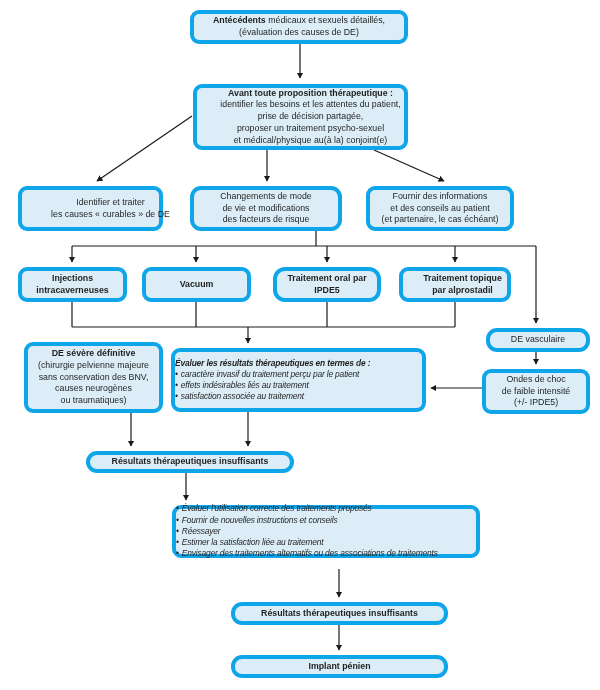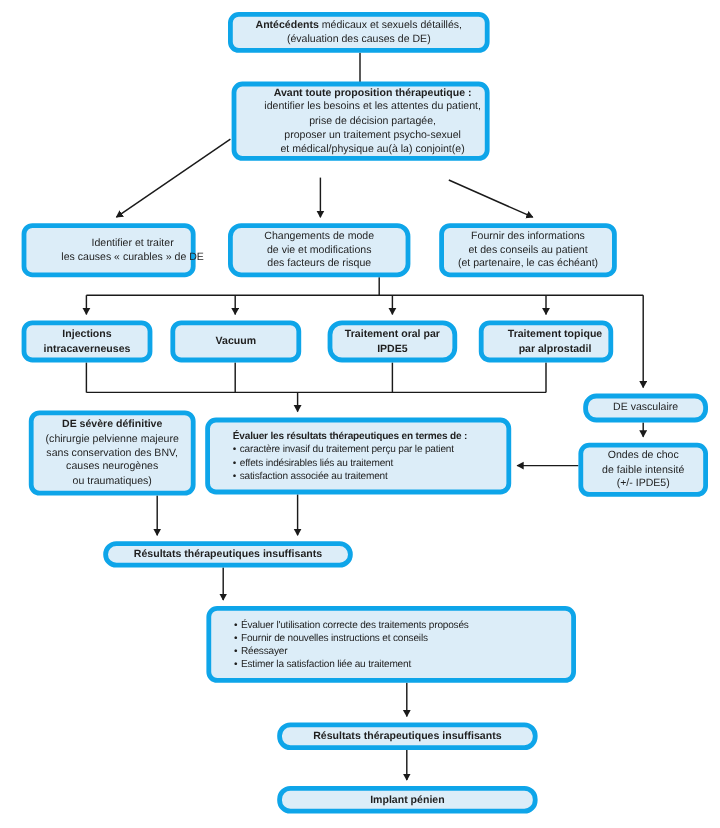--- a/index.html
+++ b/index.html
@@ -13,21 +13,21 @@
     border-radius:9px;
     box-sizing:border-box;
     display:flex;flex-direction:column;justify-content:center;align-items:center;
     text-align:center;
     font-size:8.8px;line-height:1.34;color:#1f1f1f;
     padding:2px 4px;
   }
   .box .ln{white-space:nowrap;}
   .bld{font-weight:bold;}
   .pill{border-radius:11px;}
-  .bullets{align-items:flex-start;text-align:left;padding-left:19px;padding-right:4px;font-size:8.4px;letter-spacing:-0.15px;}
+  .bullets{align-items:flex-start;text-align:left;padding-left:0;padding-right:4px;font-size:8.4px;letter-spacing:-0.15px;font-style:italic;}
   .bullets .ln{white-space:nowrap;}
   .blt{margin-right:3px;}
 </style>
 </head>
 <body>
 
 <div id="flowchart">
 
   <svg id="connectors" viewBox="0 0 600 690" xmlns="http://www.w3.org/2000/svg">
     <defs>
@@ -57,21 +57,21 @@
       <path d="M536,352 V364" marker-end="url(#ah)"></path>
       <path d="M482,388 H431" marker-end="url(#ah)"></path>
     </g>
   </svg>
 
   <div class="box" style="left:190px;top:10px;width:218px;height:34px;">
     <div class="ln"><span class="bld">Antécédents</span><span> médicaux et sexuels détaillés,</span></div>
     <div class="ln">(évaluation des causes de DE)</div>
   </div>
 
-  <div class="box" style="left:193px;top:68px;width:215px;height:66px;padding-left:24px;">
+  <div class="box" style="left:193px;top:84px;width:215px;height:66px;padding-left:24px;">
     <div class="ln bld">Avant toute proposition thérapeutique :</div>
     <div class="ln">identifier les besoins et les attentes du patient,</div>
     <div class="ln">prise de décision partagée,</div>
     <div class="ln">proposer un traitement psycho-sexuel</div>
     <div class="ln">et médical/physique au(à la) conjoint(e)</div>
   </div>
 
   <div class="box" style="left:18px;top:186px;width:145px;height:45px;padding-left:44px;">
     <div class="ln">Identifier et traiter</div>
     <div class="ln">les causes « curables » de DE</div>
@@ -124,25 +124,26 @@
     <div class="ln bld">Évaluer les résultats thérapeutiques en termes de :</div>
     <div class="ln"><span class="blt">•</span><span>caractère invasif du traitement perçu par le patient</span></div>
     <div class="ln"><span class="blt">•</span><span>effets indésirables liés au traitement</span></div>
     <div class="ln"><span class="blt">•</span><span>satisfaction associée au traitement</span></div>
   </div>
 
   <div class="box pill" style="left:86px;top:451px;width:208px;height:22px;">
     <div class="ln bld">Résultats thérapeutiques insuffisants</div>
   </div>
 
-  <div class="box bullets" style="left:172px;top:505px;width:308px;height:64px;">
+  <div class="box bullets" style="left:172px;top:505px;width:308px;height:53px;">
     <div class="ln"><span class="blt">•</span><span>Évaluer l'utilisation correcte des traitements proposés</span></div>
     <div class="ln"><span class="blt">•</span><span>Fournir de nouvelles instructions et conseils</span></div>
     <div class="ln"><span class="blt">•</span><span>Réessayer</span></div>
     <div class="ln"><span class="blt">•</span><span>Estimer la satisfaction liée au traitement</span></div>
+    <div class="ln"><span class="blt">•</span><span>Envisager des traitements alternatifs ou des associations de traitements</span></div>
   </div>
 
   <div class="box pill" style="left:231px;top:602px;width:217px;height:23px;">
     <div class="ln bld">Résultats thérapeutiques insuffisants</div>
   </div>
 
   <div class="box pill" style="left:231px;top:655px;width:217px;height:23px;align-items:center;">
     <div class="ln bld">Implant pénien</div>
   </div>
 

